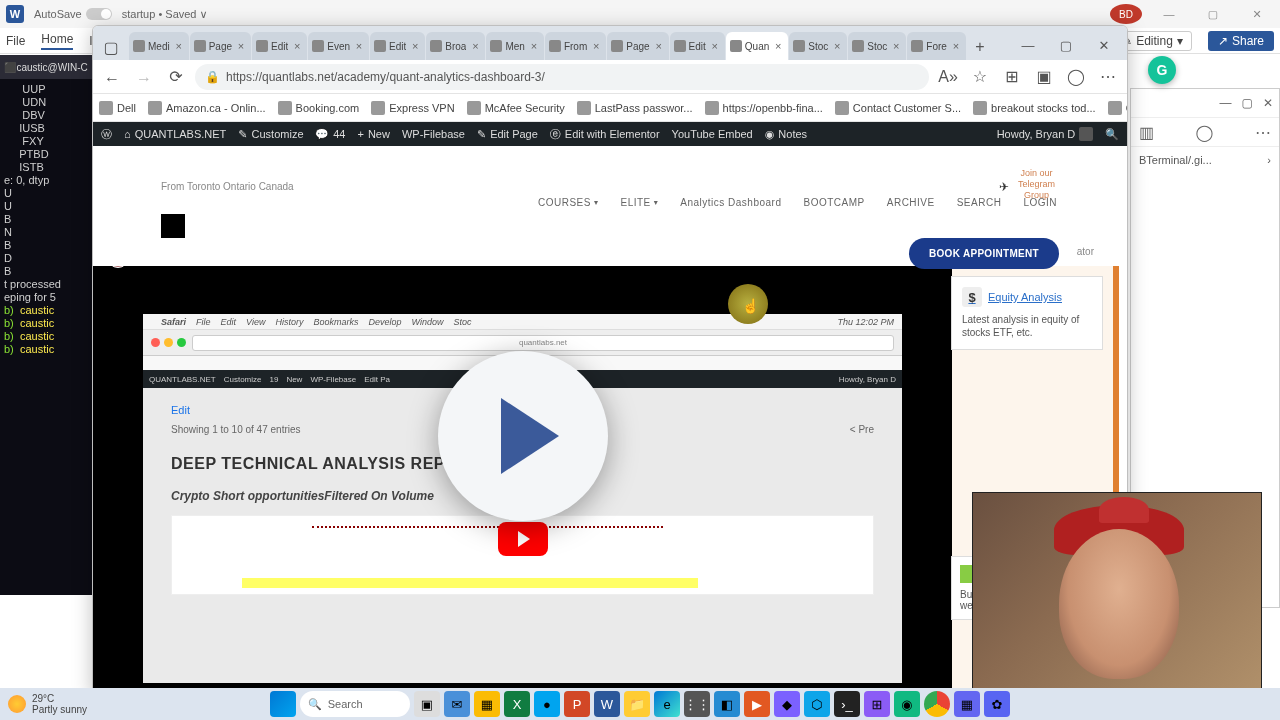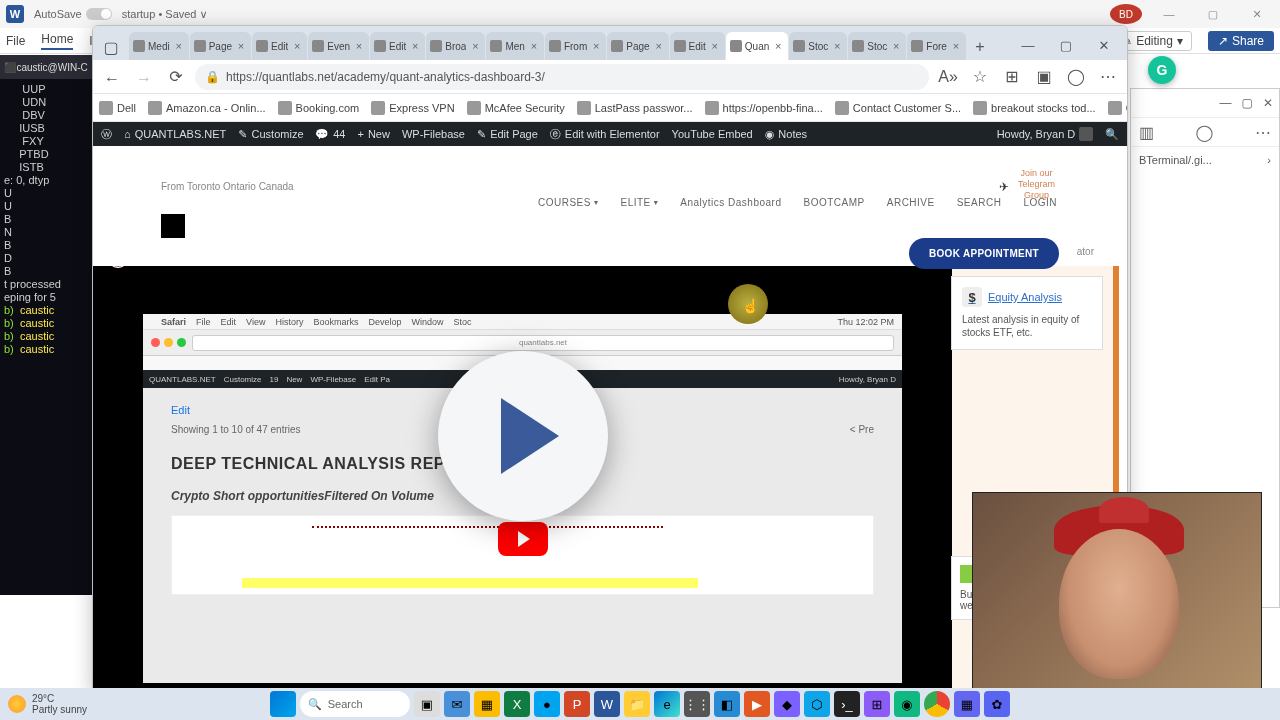--- a/index.html
+++ b/index.html
@@ -71,21 +71,21 @@
 .site-header .book { position: absolute; right: 68px; top: 92px; background: #1b3b8b; color: #fff; font-size: 10px; font-weight: bold; padding: 10px 20px; border-radius: 18px; letter-spacing: .3px; }
 
 
 .orange-frame { position: absolute; left: 8px; top: 70px; right: 8px; bottom: 0; border: 6px solid #e08030; border-bottom: none; background: #fdf5ec; }
 .add-video { position: absolute; left: 12px; top: 78px; background: #ffffcc; border: 1px solid #bba; font-size: 10px; padding: 2px 4px; z-index: 35; }
 .creator-avatar { position: absolute; left: 14px; top: 100px; width: 22px; height: 22px; background: #a66; border-radius: 50%; z-index: 35; border: 1px solid #fff; }
 
 
 .video { position: absolute; left: 0; top: 118px; right: 175px; bottom: 0; background: #000; z-index: 30; }
 .video .thumb { position: absolute; left: 50px; top: 50px; right: 50px; bottom: 10px; background: #eaeaea; }
-.video .thumb .mac-menubar { height: 16px; background: #f5f5f5; border-bottom: 1px solid #ddd; font-size: 9px; color: #555; display: flex; align-items: center; gap: 10px; padding: 0 8px; filter: blur(.4px); }
+.video .thumb .mac-menubar { height: 16px; background: #f5f5f5; border-bottom: 1px solid #ddd; font-size: 9px; color: #555; display: flex; align-items: center; gap: 10px; padding: 0 8px; filter: blur(.4px); font-style: italic; }
 .video .thumb .mac-menubar .mspacer { flex: 1; }
 .video .thumb .safari-bar { height: 26px; background: #eee; border-bottom: 1px solid #ccc; display: flex; align-items: center; padding: 0 8px; gap: 6px; filter: blur(.6px); }
 .video .thumb .safari-bar .dots { display: flex; gap: 4px; }
 .video .thumb .safari-bar .dot { width: 9px; height: 9px; border-radius: 50%; }
 .video .thumb .safari-bar .url { flex: 1; height: 16px; background: #fff; border: 1px solid #ccc; border-radius: 3px; font-size: 8px; display: flex; align-items: center; justify-content: center; color: #888; }
 .video .thumb .inner-wp { height: 18px; background: #1d2327; filter: blur(.6px); color: #ccc; font-size: 8px; display: flex; align-items: center; padding: 0 6px; gap: 8px; }
 .video .thumb .doc { padding: 16px 28px; filter: blur(.6px); font-size: 11px; color: #444; }
 .video .thumb .doc .edit { color: #1a73e8; margin-bottom: 8px; }
 .video .thumb .doc .showing { font-size: 10px; color: #666; margin-bottom: 20px; }
 .video .thumb .doc h3 { font-size: 16px; font-weight: bold; color: #333; margin-bottom: 16px; letter-spacing: .5px; }

